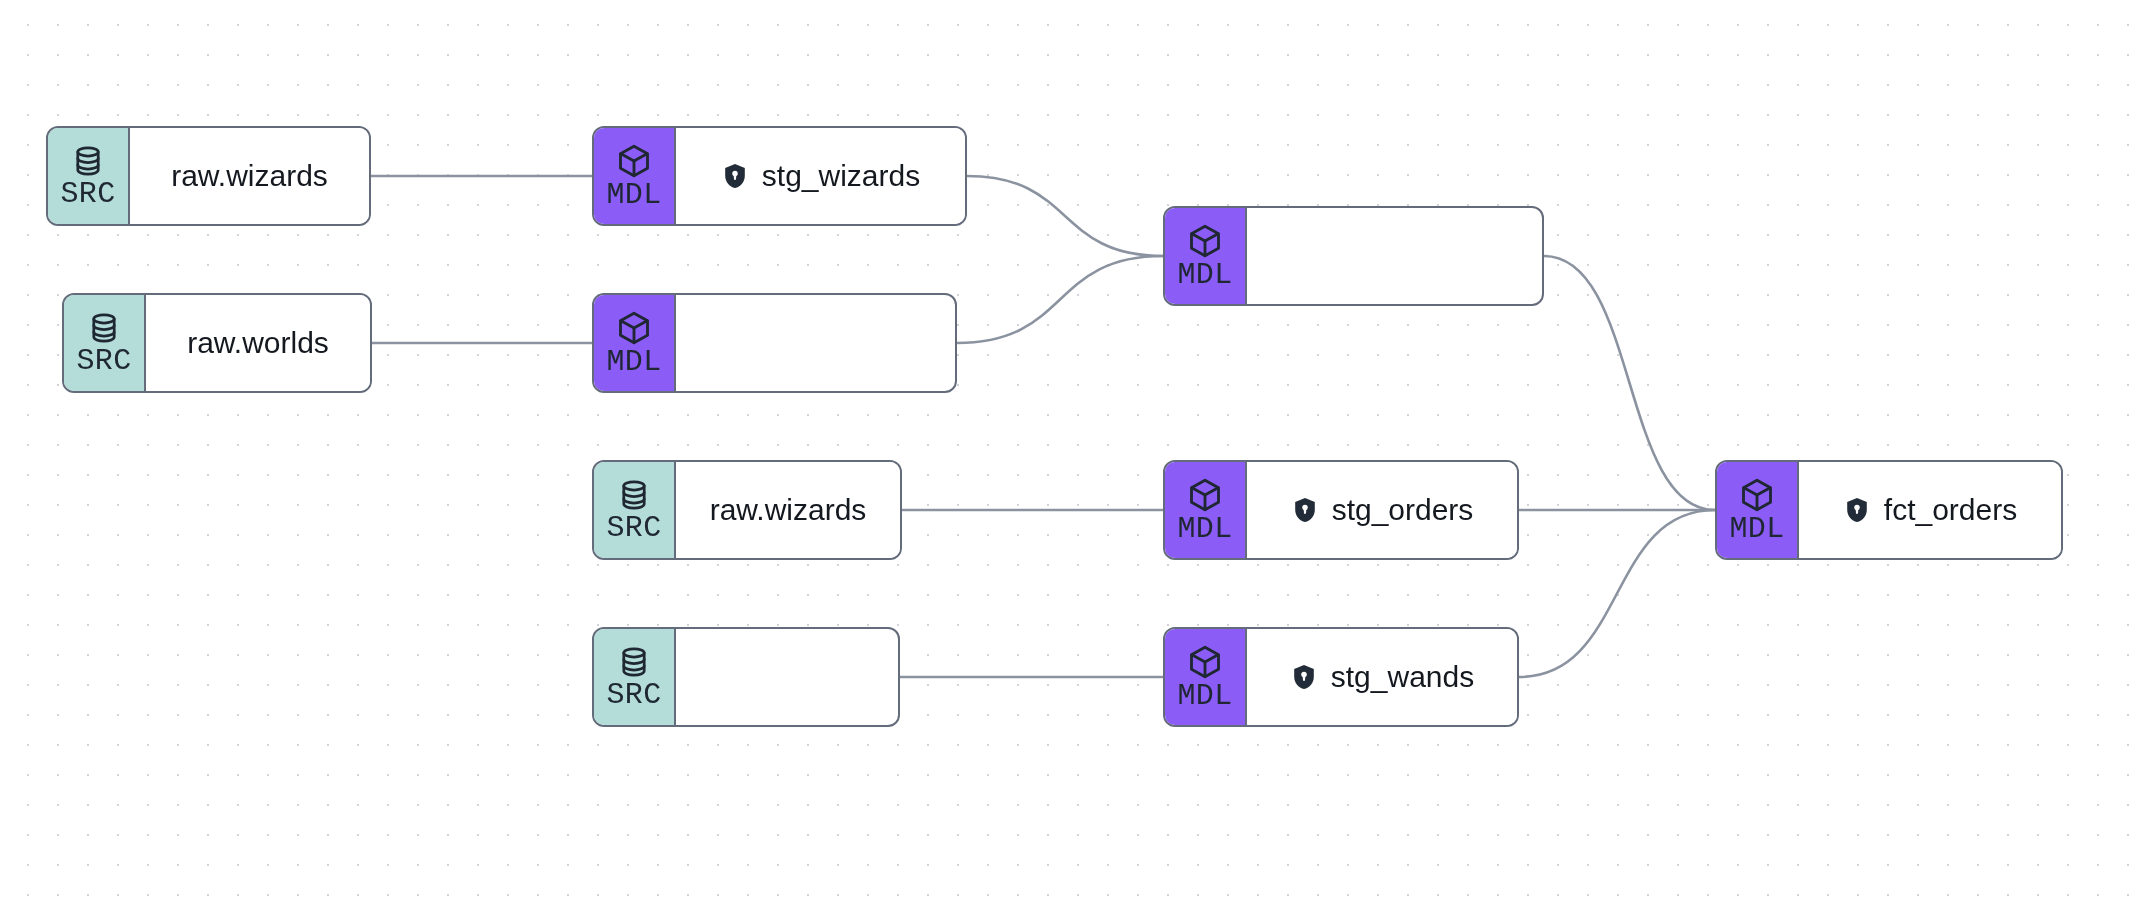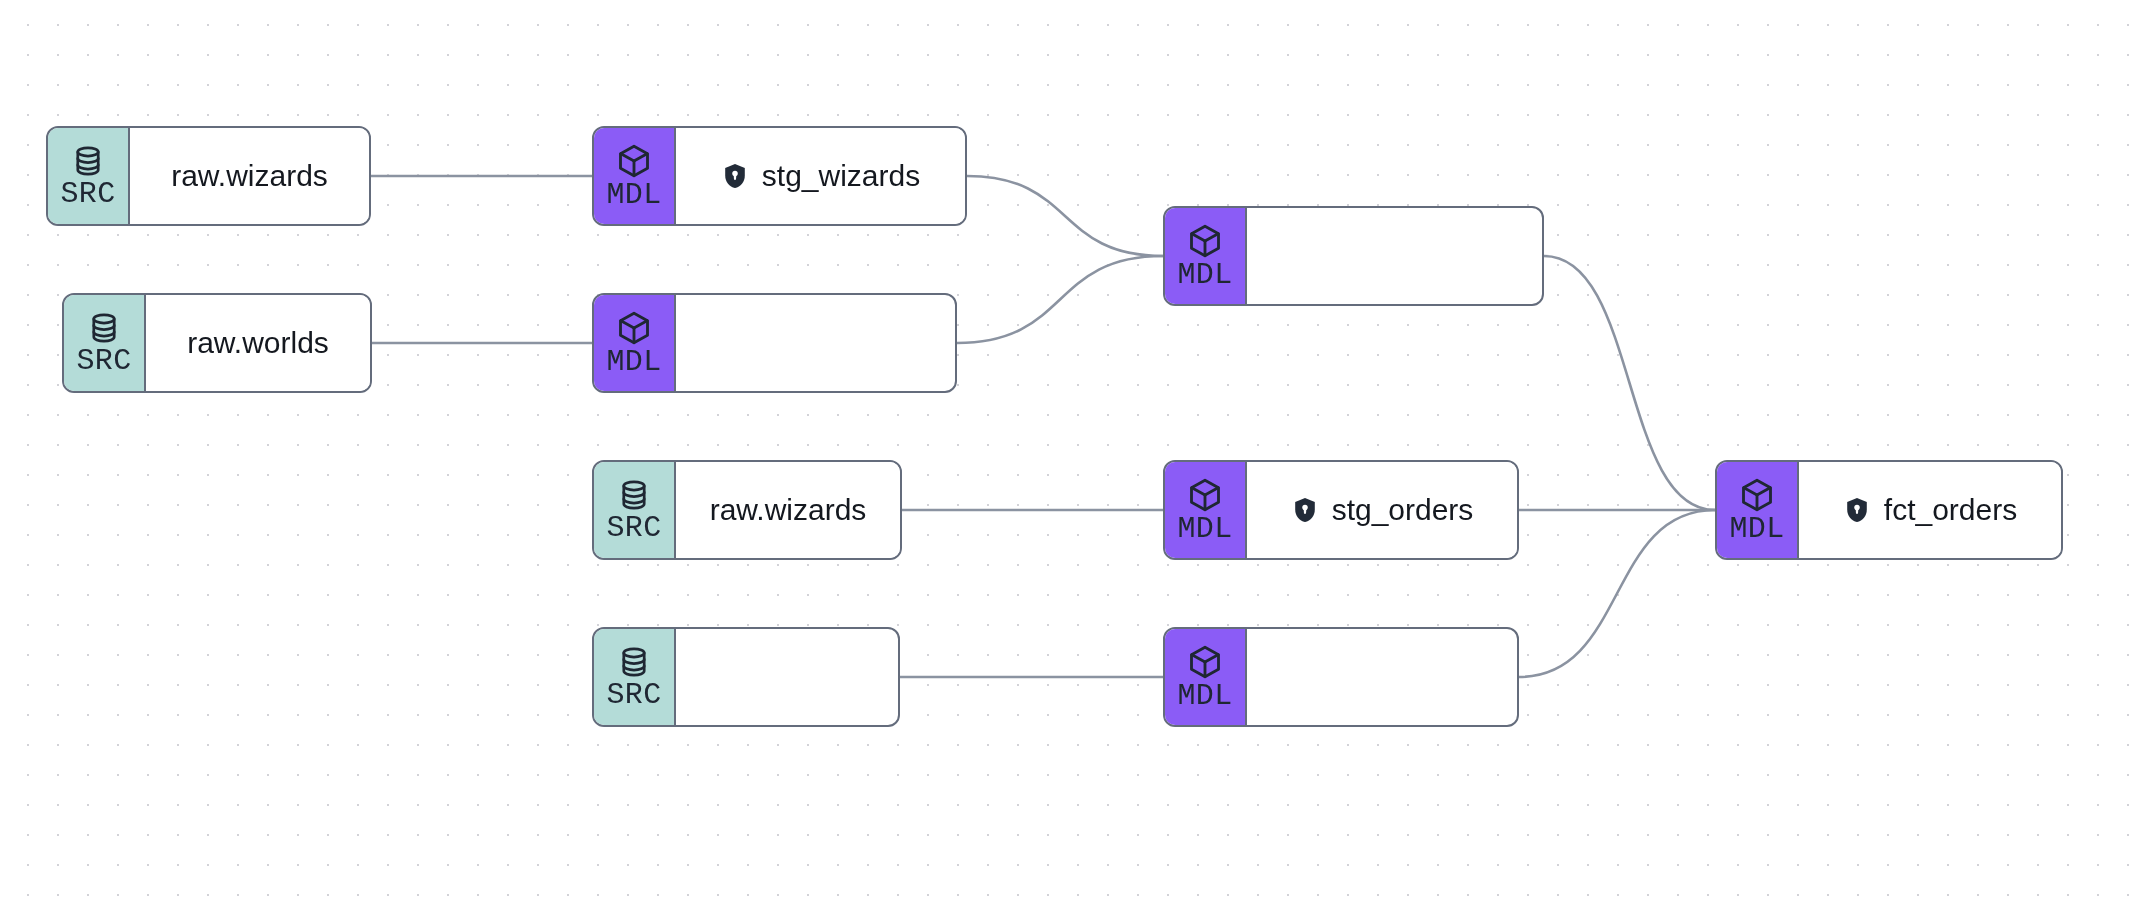--- a/index.html
+++ b/index.html
@@ -200,20 +200,28 @@
       </div>
       <div class="node mdl" style="left: 1163px; top: 627px; width: 356px; height: 100px;">
         <div class="node-badge">
           <span class="badge-icon"><svg width="36" height="36" viewBox="0 0 24 24" fill="none" stroke="#1f2733" stroke-width="1.9" stroke-linecap="round" stroke-linejoin="round">
               <path d="M12 2.2 21 7.1v9.8L12 21.8 3 16.9V7.1z"></path>
               <path d="M3.3 7.2 12 12l8.7-4.8"></path>
               <path d="M12 12v9.7"></path>
             </svg></span>
           <span class="badge-text">MDL</span>
         </div>
+        <div class="node-body">
+          <span class="shield-wrap"><svg width="28" height="28" viewBox="0 0 24 24">
+              <path d="M12 1.7 3.6 5.1v6.6c0 5.2 3.6 9.4 8.4 10.6 4.8-1.2 8.4-5.4 8.4-10.6V5.1z" fill="#222b38"></path>
+              <circle cx="12" cy="9.9" r="2.35" fill="#ffffff"></circle>
+              <path d="M10.75 9.9h2.5l-.42 5.4h-1.66z" fill="#ffffff"></path>
+            </svg></span>
+          <span class="node-label">stg_wands</span>
+        </div>
       </div>
       <div class="node mdl" style="left: 1163px; top: 206px; width: 381px; height: 100px;">
         <div class="node-badge">
           <span class="badge-icon"><svg width="36" height="36" viewBox="0 0 24 24" fill="none" stroke="#1f2733" stroke-width="1.9" stroke-linecap="round" stroke-linejoin="round">
               <path d="M12 2.2 21 7.1v9.8L12 21.8 3 16.9V7.1z"></path>
               <path d="M3.3 7.2 12 12l8.7-4.8"></path>
               <path d="M12 12v9.7"></path>
             </svg></span>
           <span class="badge-text">MDL</span>
         </div>

